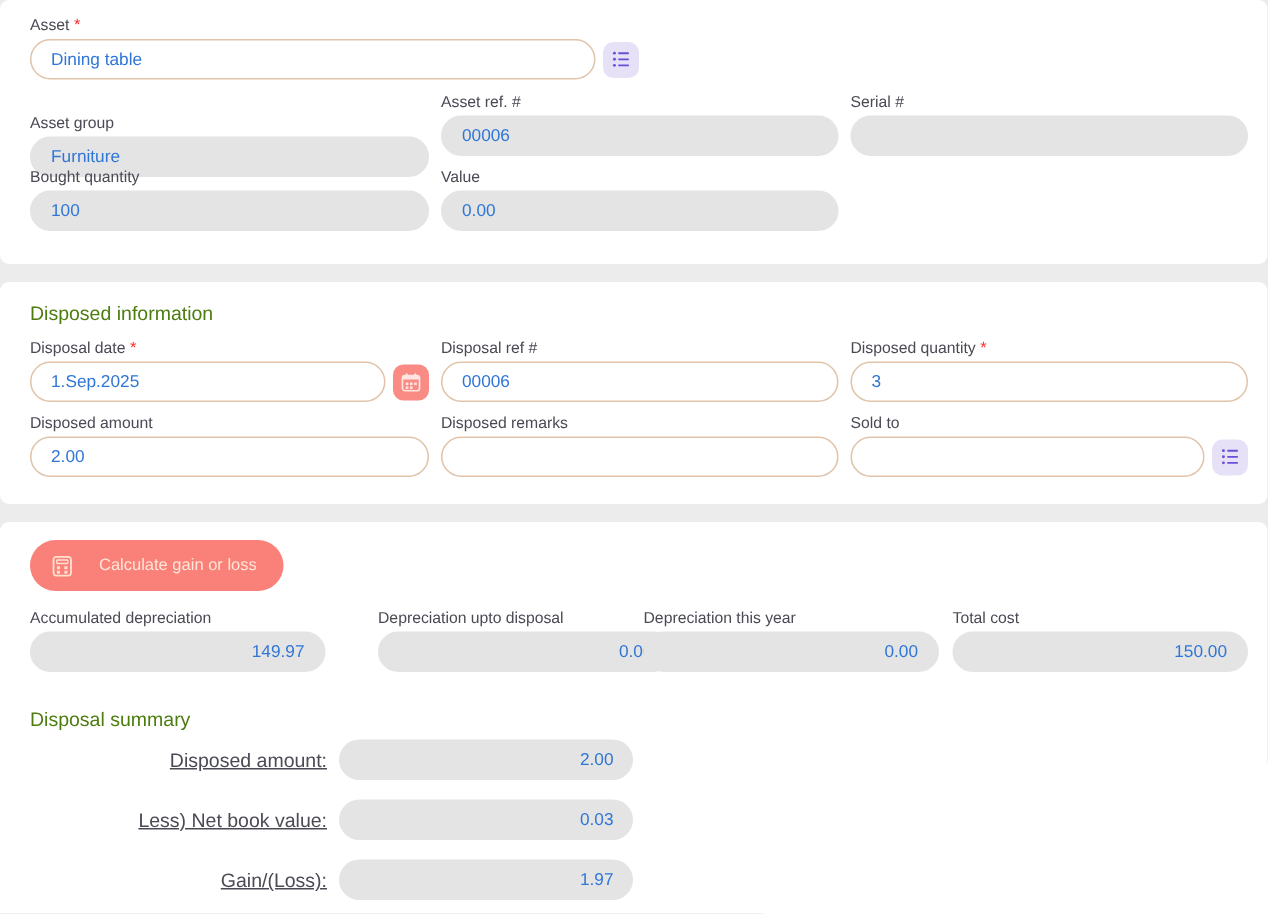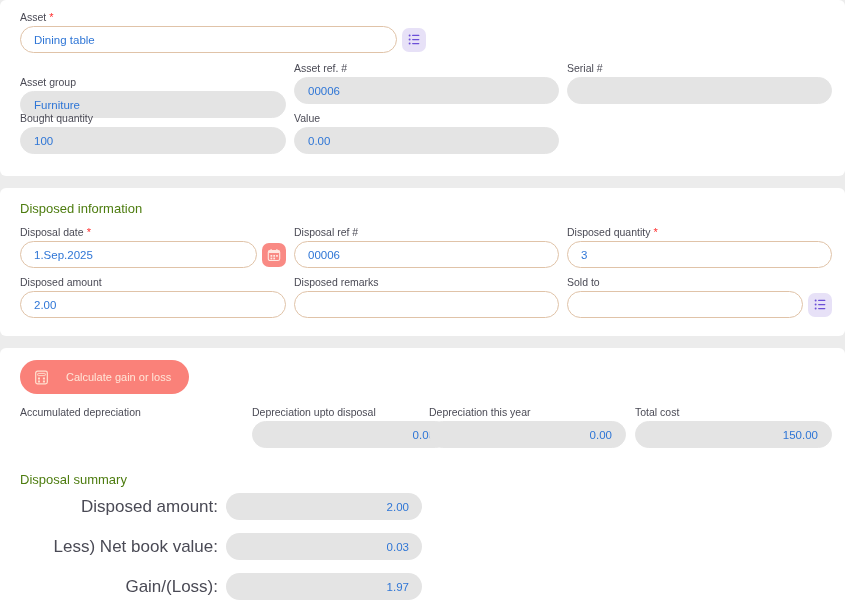--- a/index.html
+++ b/index.html
@@ -88,25 +88,26 @@
     white-space: nowrap;
   }
 
   .sum-row {
     position: absolute;
     display: flex;
     align-items: center;
     gap: 8px;
   }
   .sum-lbl {
-    font-size: 17px;
+    font-size: 13px;
     color: #4a4a55;
     width: 198px;
     text-align: right;
     white-space: nowrap;
+    text-decoration: underline;
   }
   .sum-val {
     width: 196px;
     height: 27px;
     border-radius: 14px;
     background: #e4e4e4;
     display: flex;
     align-items: center;
     justify-content: flex-end;
     padding-right: 13px;
@@ -237,20 +238,21 @@
           <rect x="9.5" y="8" width="2.2" height="2.1" fill="#ffe0cf"></rect>
           <rect x="4.2" y="11.2" width="2.2" height="2.1" fill="#ffe0cf"></rect>
           <rect x="9.5" y="11.2" width="2.2" height="2.1" fill="#ffe0cf"></rect>
         </svg>
       </span>
       <span class="txt">Calculate gain or loss</span>
     </div>
 
     <div class="fld" style="left:20px; top:58px; width:197px;">
       <span class="lbl">Accumulated depreciation</span>
+      <div class="inp readonly num">149.97</div>
     </div>
 
     <div class="fld" style="left:224px; top:58px; width:197px;margin-left:28px;">
       <span class="lbl">Depreciation upto disposal</span>
       <div class="inp readonly num">0.00</div>
     </div>
 
     <div class="fld" style="left:429px; top:58px; width:197px;">
       <span class="lbl">Depreciation this year</span>
       <div class="inp readonly num">0.00</div>

